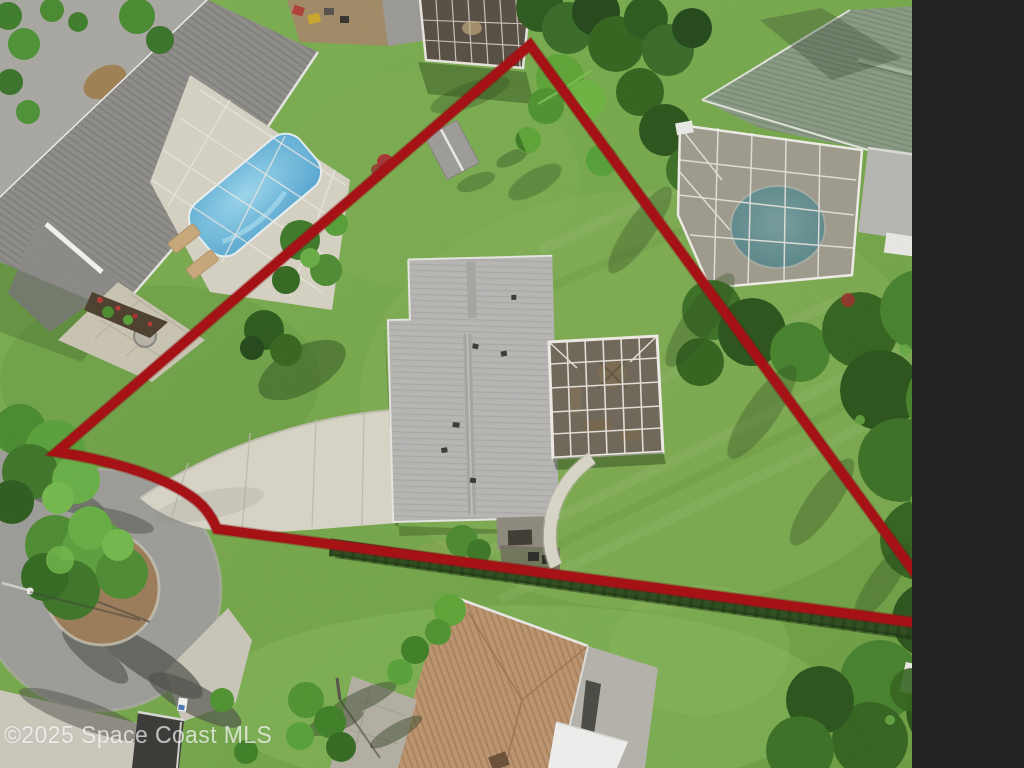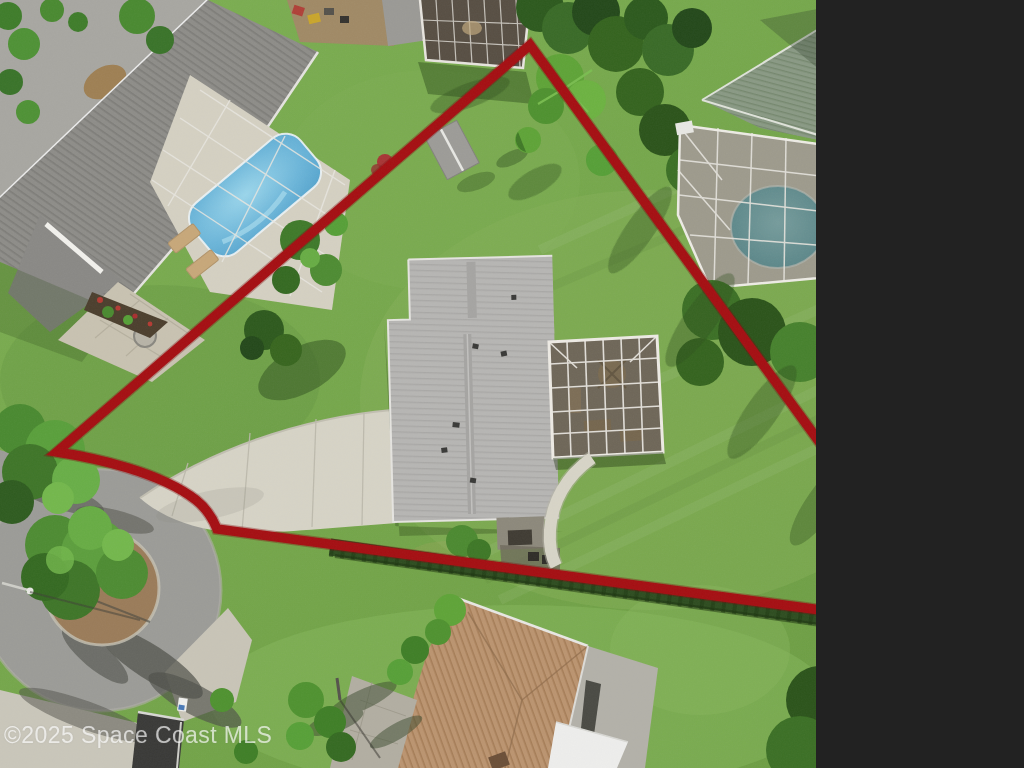--- a/index.html
+++ b/index.html
@@ -1,16 +1,16 @@
 <!DOCTYPE html>
 <html><head>
 <meta charset="utf-8">
 <style>
   html,body{margin:0;padding:0;background:#222;}
-  .stage{position:relative;width:816px;height:768px;overflow:hidden;
+  .stage{position:relative;width:912px;height:768px;overflow:hidden;
          font-family:"Liberation Sans",sans-serif;}
   .stage svg{position:absolute;left:0;top:0;display:block;}
   .watermark{position:absolute;left:4px;top:722px;font-size:23px;letter-spacing:.4px;
              color:rgba(255,255,255,.82);text-shadow:0 0 2px rgba(120,120,120,.25);
              user-select:none;pointer-events:none;}
 </style>
 </head>
 <body>
 
 <div class="stage">

